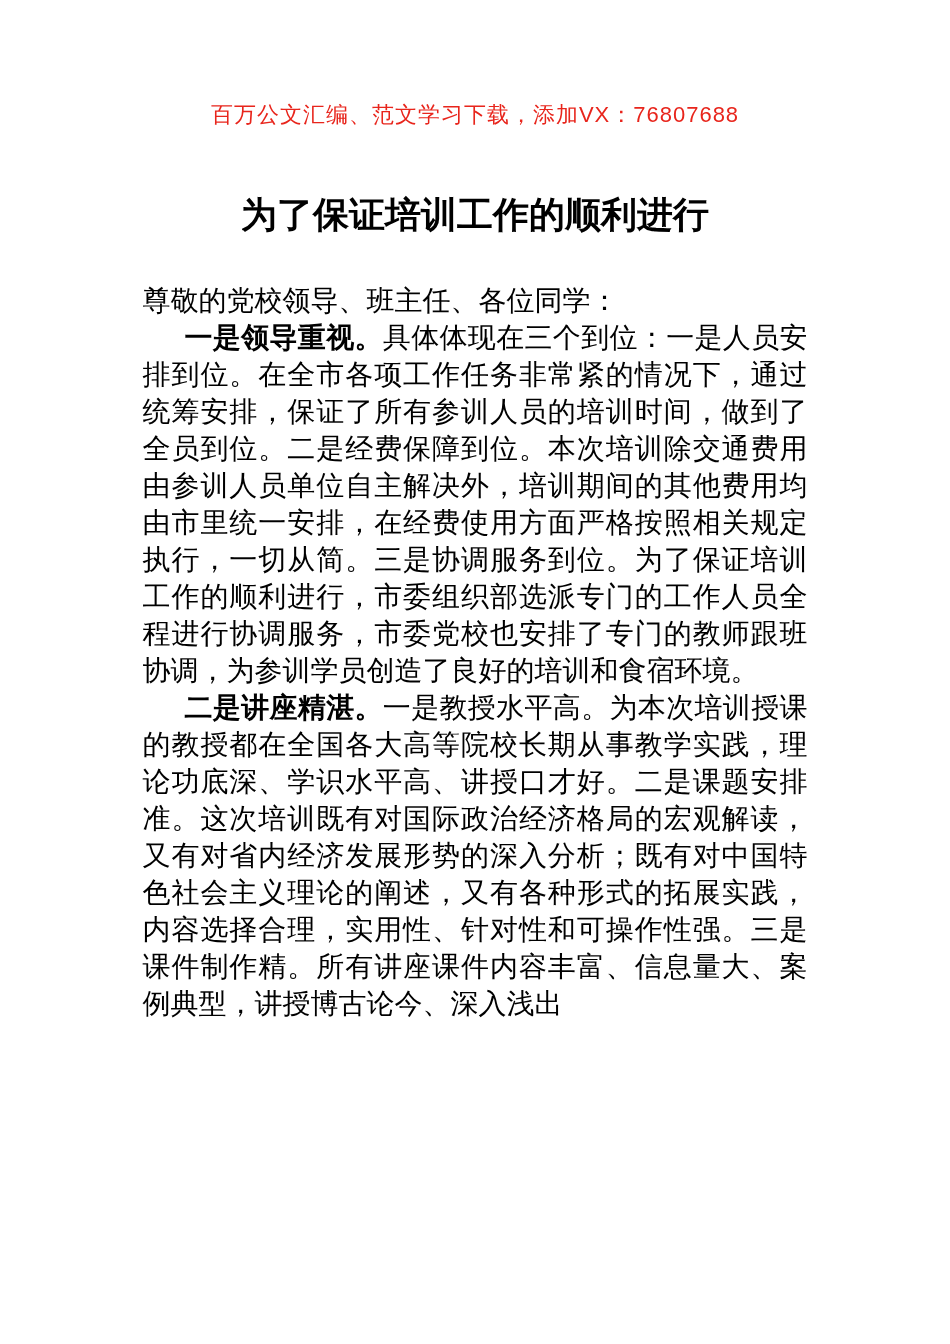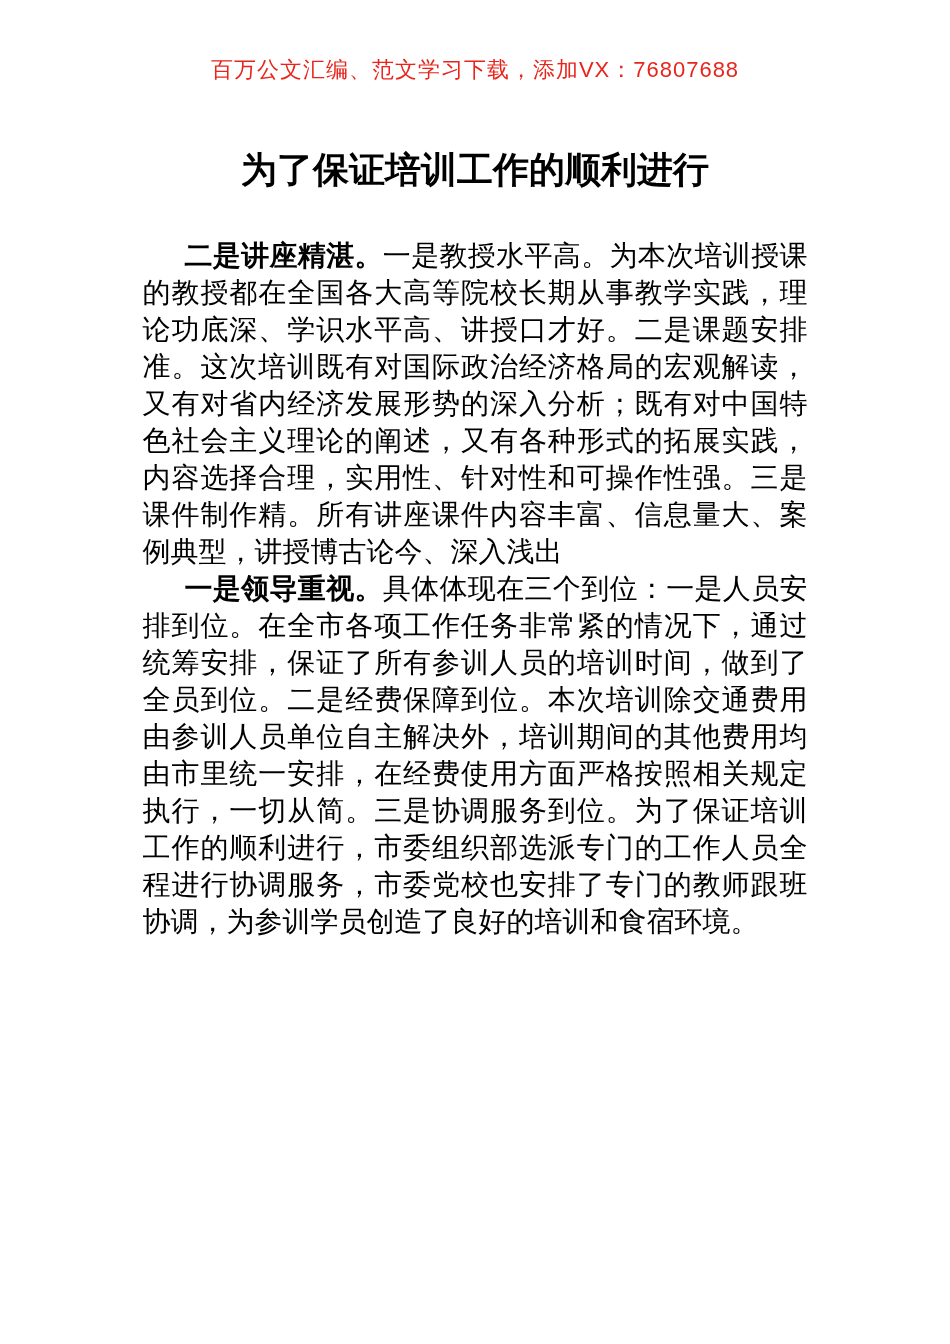--- a/index.html
+++ b/index.html
@@ -6,21 +6,21 @@
     margin: 0;
     padding: 0;
     background: #ffffff;
   }
   .page {
     position: relative;
     width: 950px;
     height: 1344px;
     background: #ffffff;
     box-sizing: border-box;
-    padding-top: 56px;
+    padding-top: 101px;
     overflow: hidden;
     font-family: "Liberation Sans", sans-serif;
     color: #000000;
   }
   .notice {
     text-align: center;
     font-size: 22px;
     line-height: 28px;
     font-weight: normal;
     letter-spacing: 1px;
@@ -53,16 +53,17 @@
 </style>
 </head>
 <body>
 
 <div class="page">
   <div class="notice" style="color: rgb(232, 37, 28);">百万公文汇编、范文学习下载，添加VX：76807688</div>
 
   <h1 class="doc-title">为了保证培训工作的顺利进行</h1>
 
   <div class="doc-body">
+      <p class="para"><span class="run">尊敬的党校领导、班主任、各位同学：</span></p>
+      <p class="para indent"><span class="run bold">一是领导重视。</span><span class="run">具体体现在三个到位：一是人员安排到位。在全市各项工作任务非常紧的情况下，通过统筹安排，保证了所有参训人员的培训时间，做到了全员到位。二是经费保障到位。本次培训除交通费用由参训人员单位自主解决外，培训期间的其他费用均由市里统一安排，在经费使用方面严格按照相关规定执行，一切从简。三是协调服务到位。为了保证培训工作的顺利进行，市委组织部选派专门的工作人员全程进行协调服务，市委党校也安排了专门的教师跟班协调，为参训学员创造了良好的培训和食宿环境。</span></p>
       <p class="para indent"><span class="run bold">二是讲座精湛。</span><span class="run">一是教授水平高。为本次培训授课的教授都在全国各大高等院校长期从事教学实践，理论功底深、学识水平高、讲授口才好。二是课题安排准。这次培训既有对国际政治经济格局的宏观解读，又有对省内经济发展形势的深入分析；既有对中国特色社会主义理论的阐述，又有各种形式的拓展实践，内容选择合理，实用性、针对性和可操作性强。三是课件制作精。所有讲座课件内容丰富、信息量大、案例典型，讲授博古论今、深入浅出</span></p>
-      <p class="para indent"><span class="run bold">一是领导重视。</span><span class="run">具体体现在三个到位：一是人员安排到位。在全市各项工作任务非常紧的情况下，通过统筹安排，保证了所有参训人员的培训时间，做到了全员到位。二是经费保障到位。本次培训除交通费用由参训人员单位自主解决外，培训期间的其他费用均由市里统一安排，在经费使用方面严格按照相关规定执行，一切从简。三是协调服务到位。为了保证培训工作的顺利进行，市委组织部选派专门的工作人员全程进行协调服务，市委党校也安排了专门的教师跟班协调，为参训学员创造了良好的培训和食宿环境。</span></p>
     </div>
 </div>
 
 </body></html>

